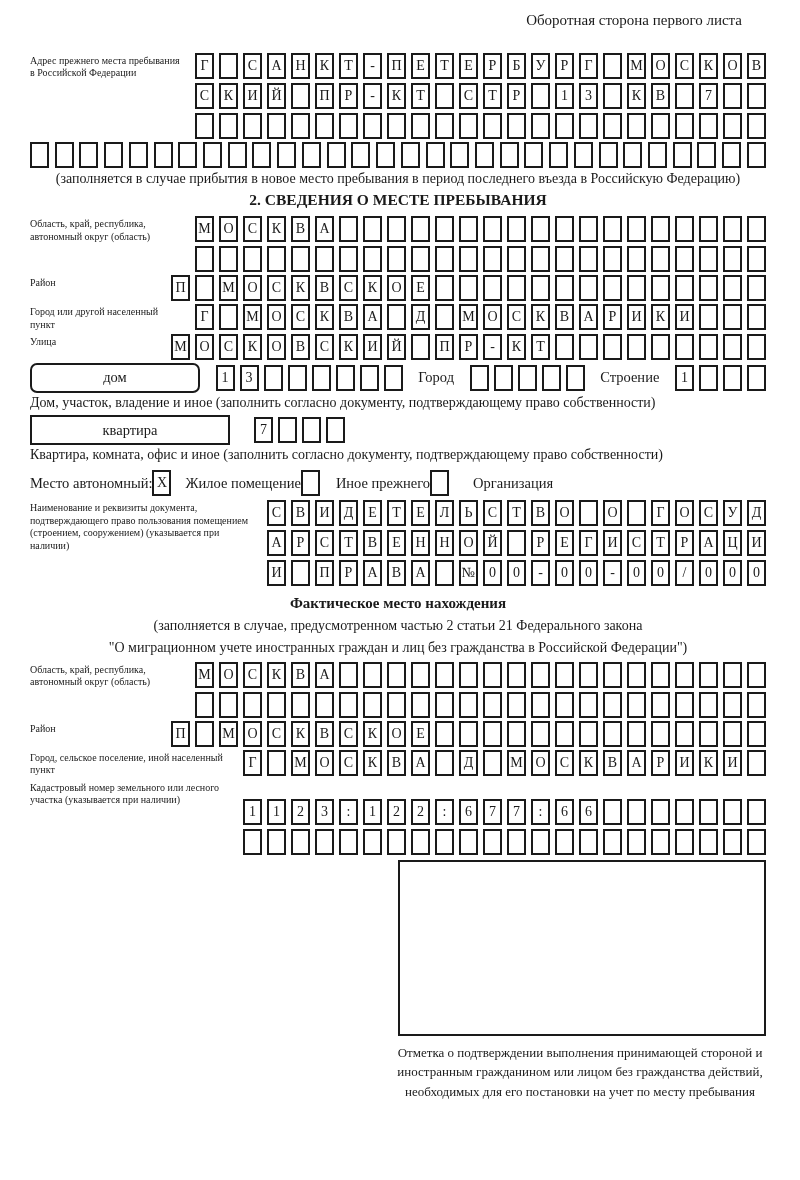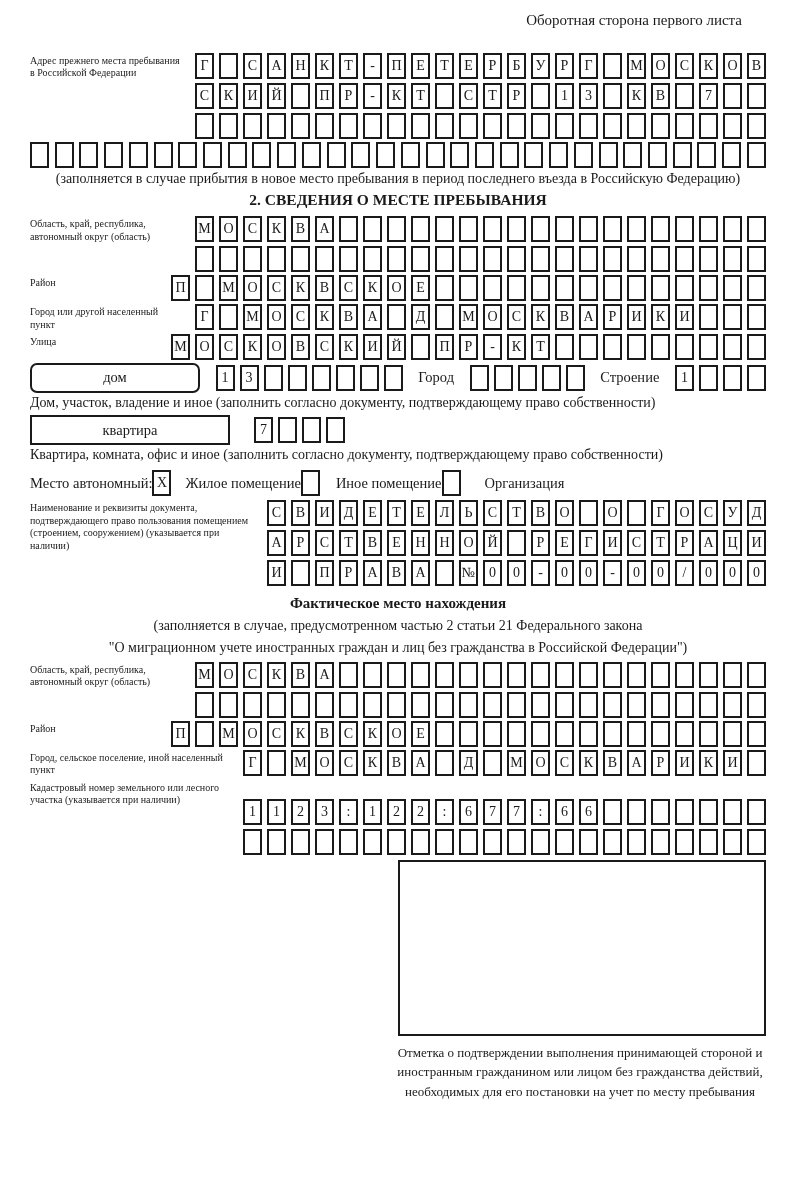--- a/index.html
+++ b/index.html
@@ -359,21 +359,21 @@
         <span class="cell"></span>
       </div>
   </div>
   <div class="note">Квартира, комната, офис и иное (заполнить согласно документу, подтверждающему право собственности)</div>
 
   <div class="row place-row">
     <span>Место автономный:</span>
     <span class="cell opt-gap1">X</span>
     <span class="opt-gap2">Жилое помещение</span>
     <span class="cell opt-gap3"></span>
-    <span class="opt-gap4">Иное помещение</span>
+    <span class="opt-gap4">Иное прежнего</span>
     <span class="cell opt-gap5"></span>
     <span class="opt-gap6">Организация</span>
   </div>
 
   <div class="row doc-row">
     <div class="lbl w225">Наименование и реквизиты документа, подтверждающего право пользования помещением (строением, сооружением) (указывается при наличии)</div>
     <div class="cellcol">
       <div class="cells">
           <span class="cell">С</span>
           <span class="cell">В</span>

